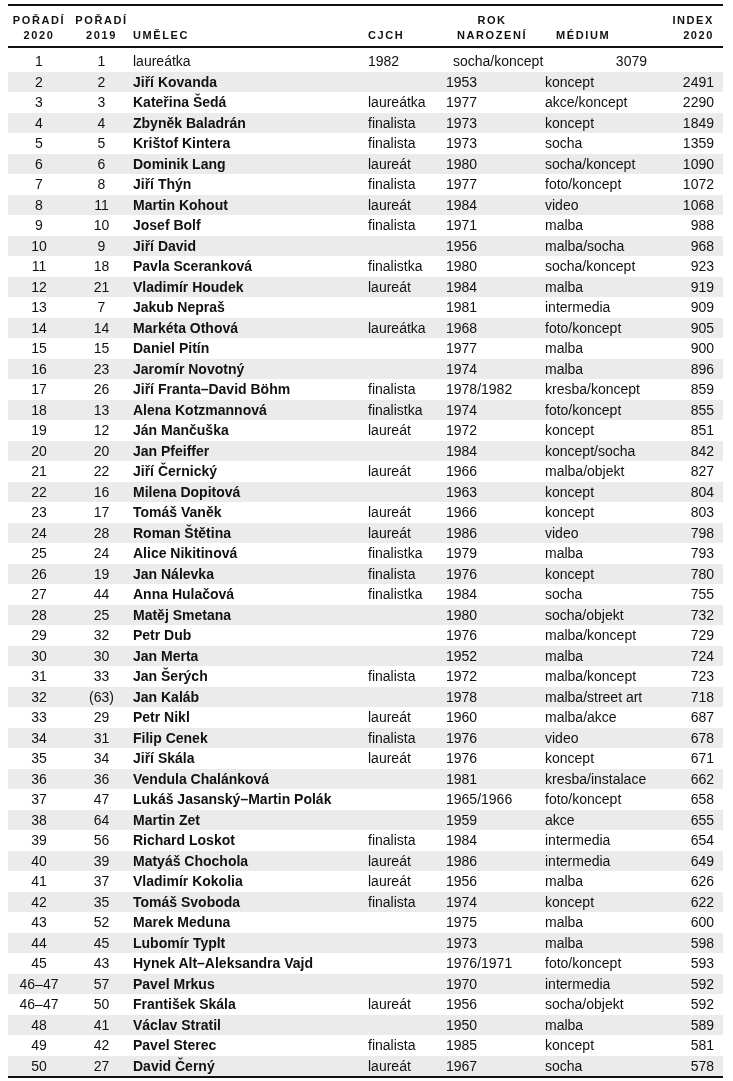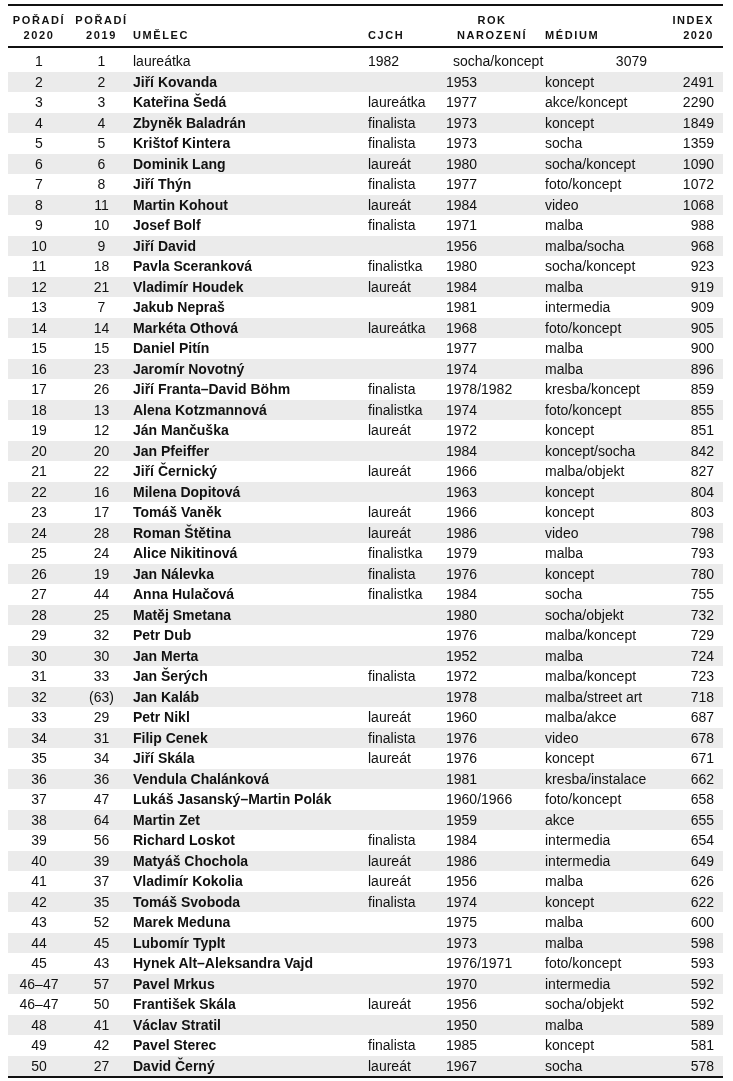--- a/index.html
+++ b/index.html
@@ -37,21 +37,21 @@
     font-size: 11px;
     font-weight: 700;
     letter-spacing: 1.6px;
     line-height: 15px;
     padding-bottom: 3px;
     white-space: nowrap;
   }
   .th.center { align-items: center; text-align: center; }
   .th.left   { align-items: flex-start; text-align: left; }
   .th.right  { text-align: right; }
-  .th.pad-l  { padding-left: 7px; }
+  .th.pad-l  { padding-left: 7px; margin-left: 11px; }
   .th.pad-r  { padding-right: 9px; }
 
   .tbody {
     margin-top: 3px;
     border-bottom: 2px solid #111;
   }
   .row {
     display: grid;
     grid-template-columns: 62px 63px 235px 78px 92px 118px 67px;
     height: 20.5px;
@@ -462,21 +462,21 @@
     <div class="td c-year">1981</div>
     <div class="td c-medium">kresba/instalace</div>
     <div class="td c-index">662</div>
   </div>
 
   <div class="row">
     <div class="td c-rank2020">37</div>
     <div class="td c-rank2019">47</div>
     <div class="td c-artist">Lukáš Jasanský–Martin Polák</div>
     <div class="td c-cjch"></div>
-    <div class="td c-year">1960/1966</div>
+    <div class="td c-year">1965/1966</div>
     <div class="td c-medium">foto/koncept</div>
     <div class="td c-index">658</div>
   </div>
 
   <div class="row">
     <div class="td c-rank2020">38</div>
     <div class="td c-rank2019">64</div>
     <div class="td c-artist">Martin Zet</div>
     <div class="td c-cjch"></div>
     <div class="td c-year">1959</div>

